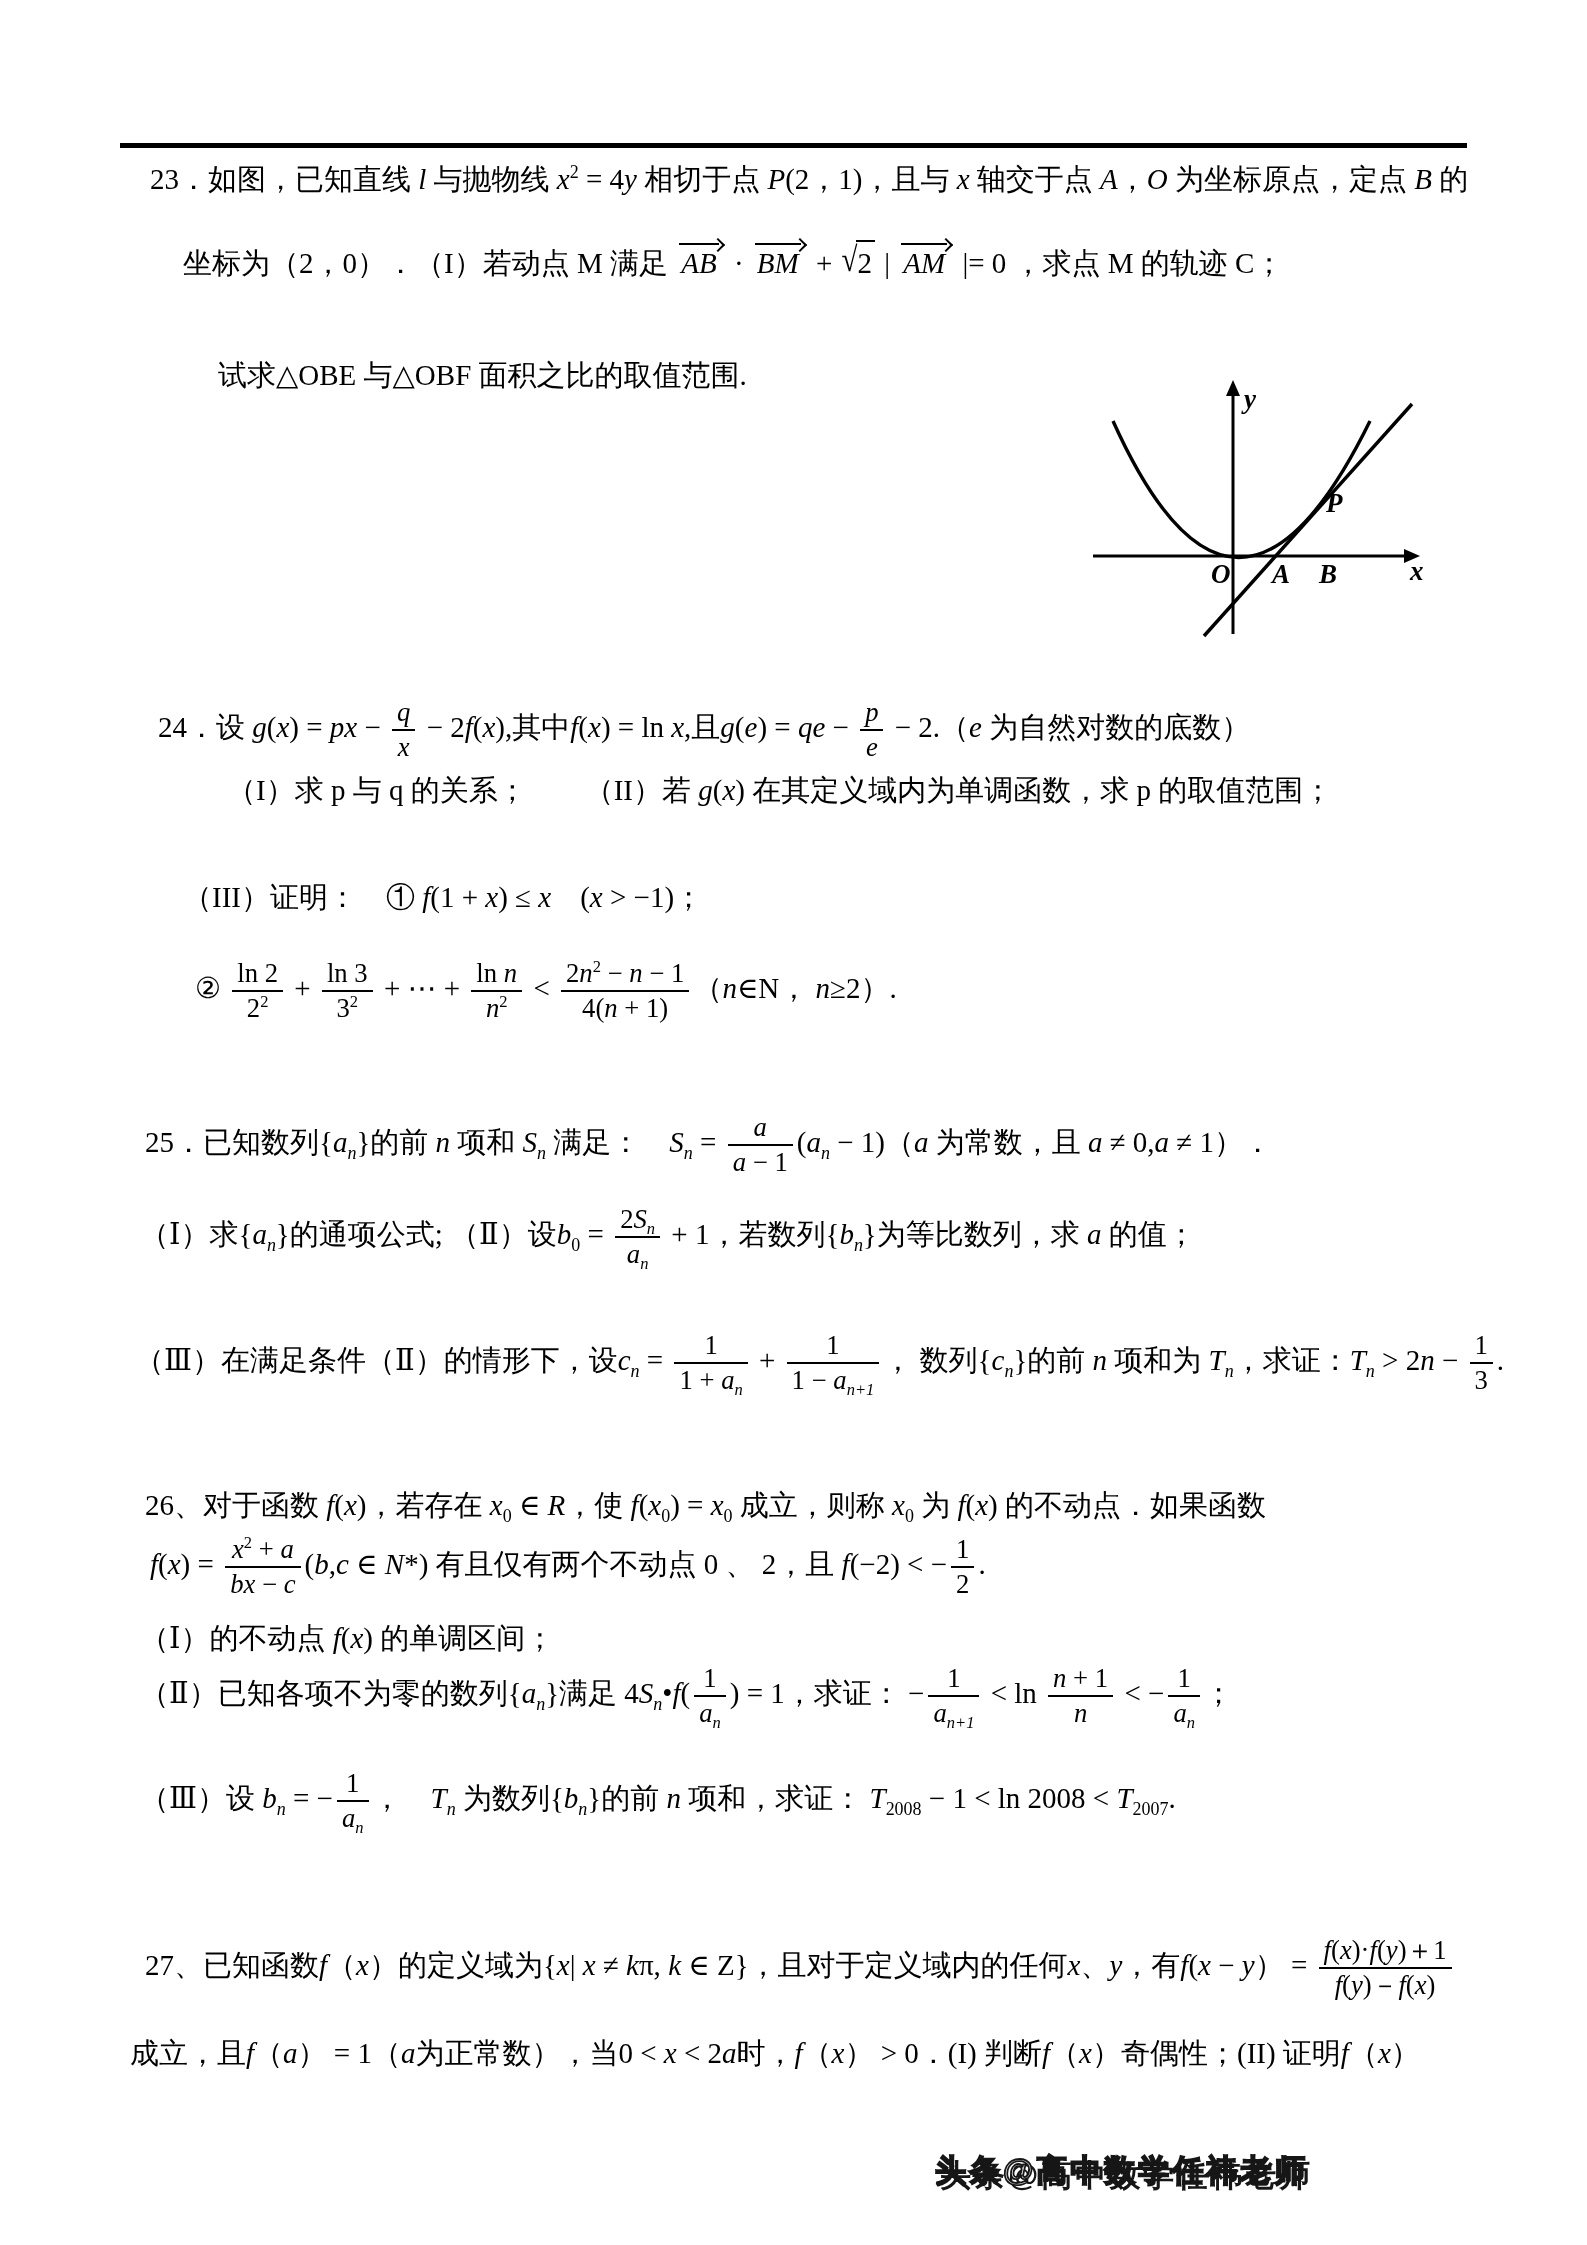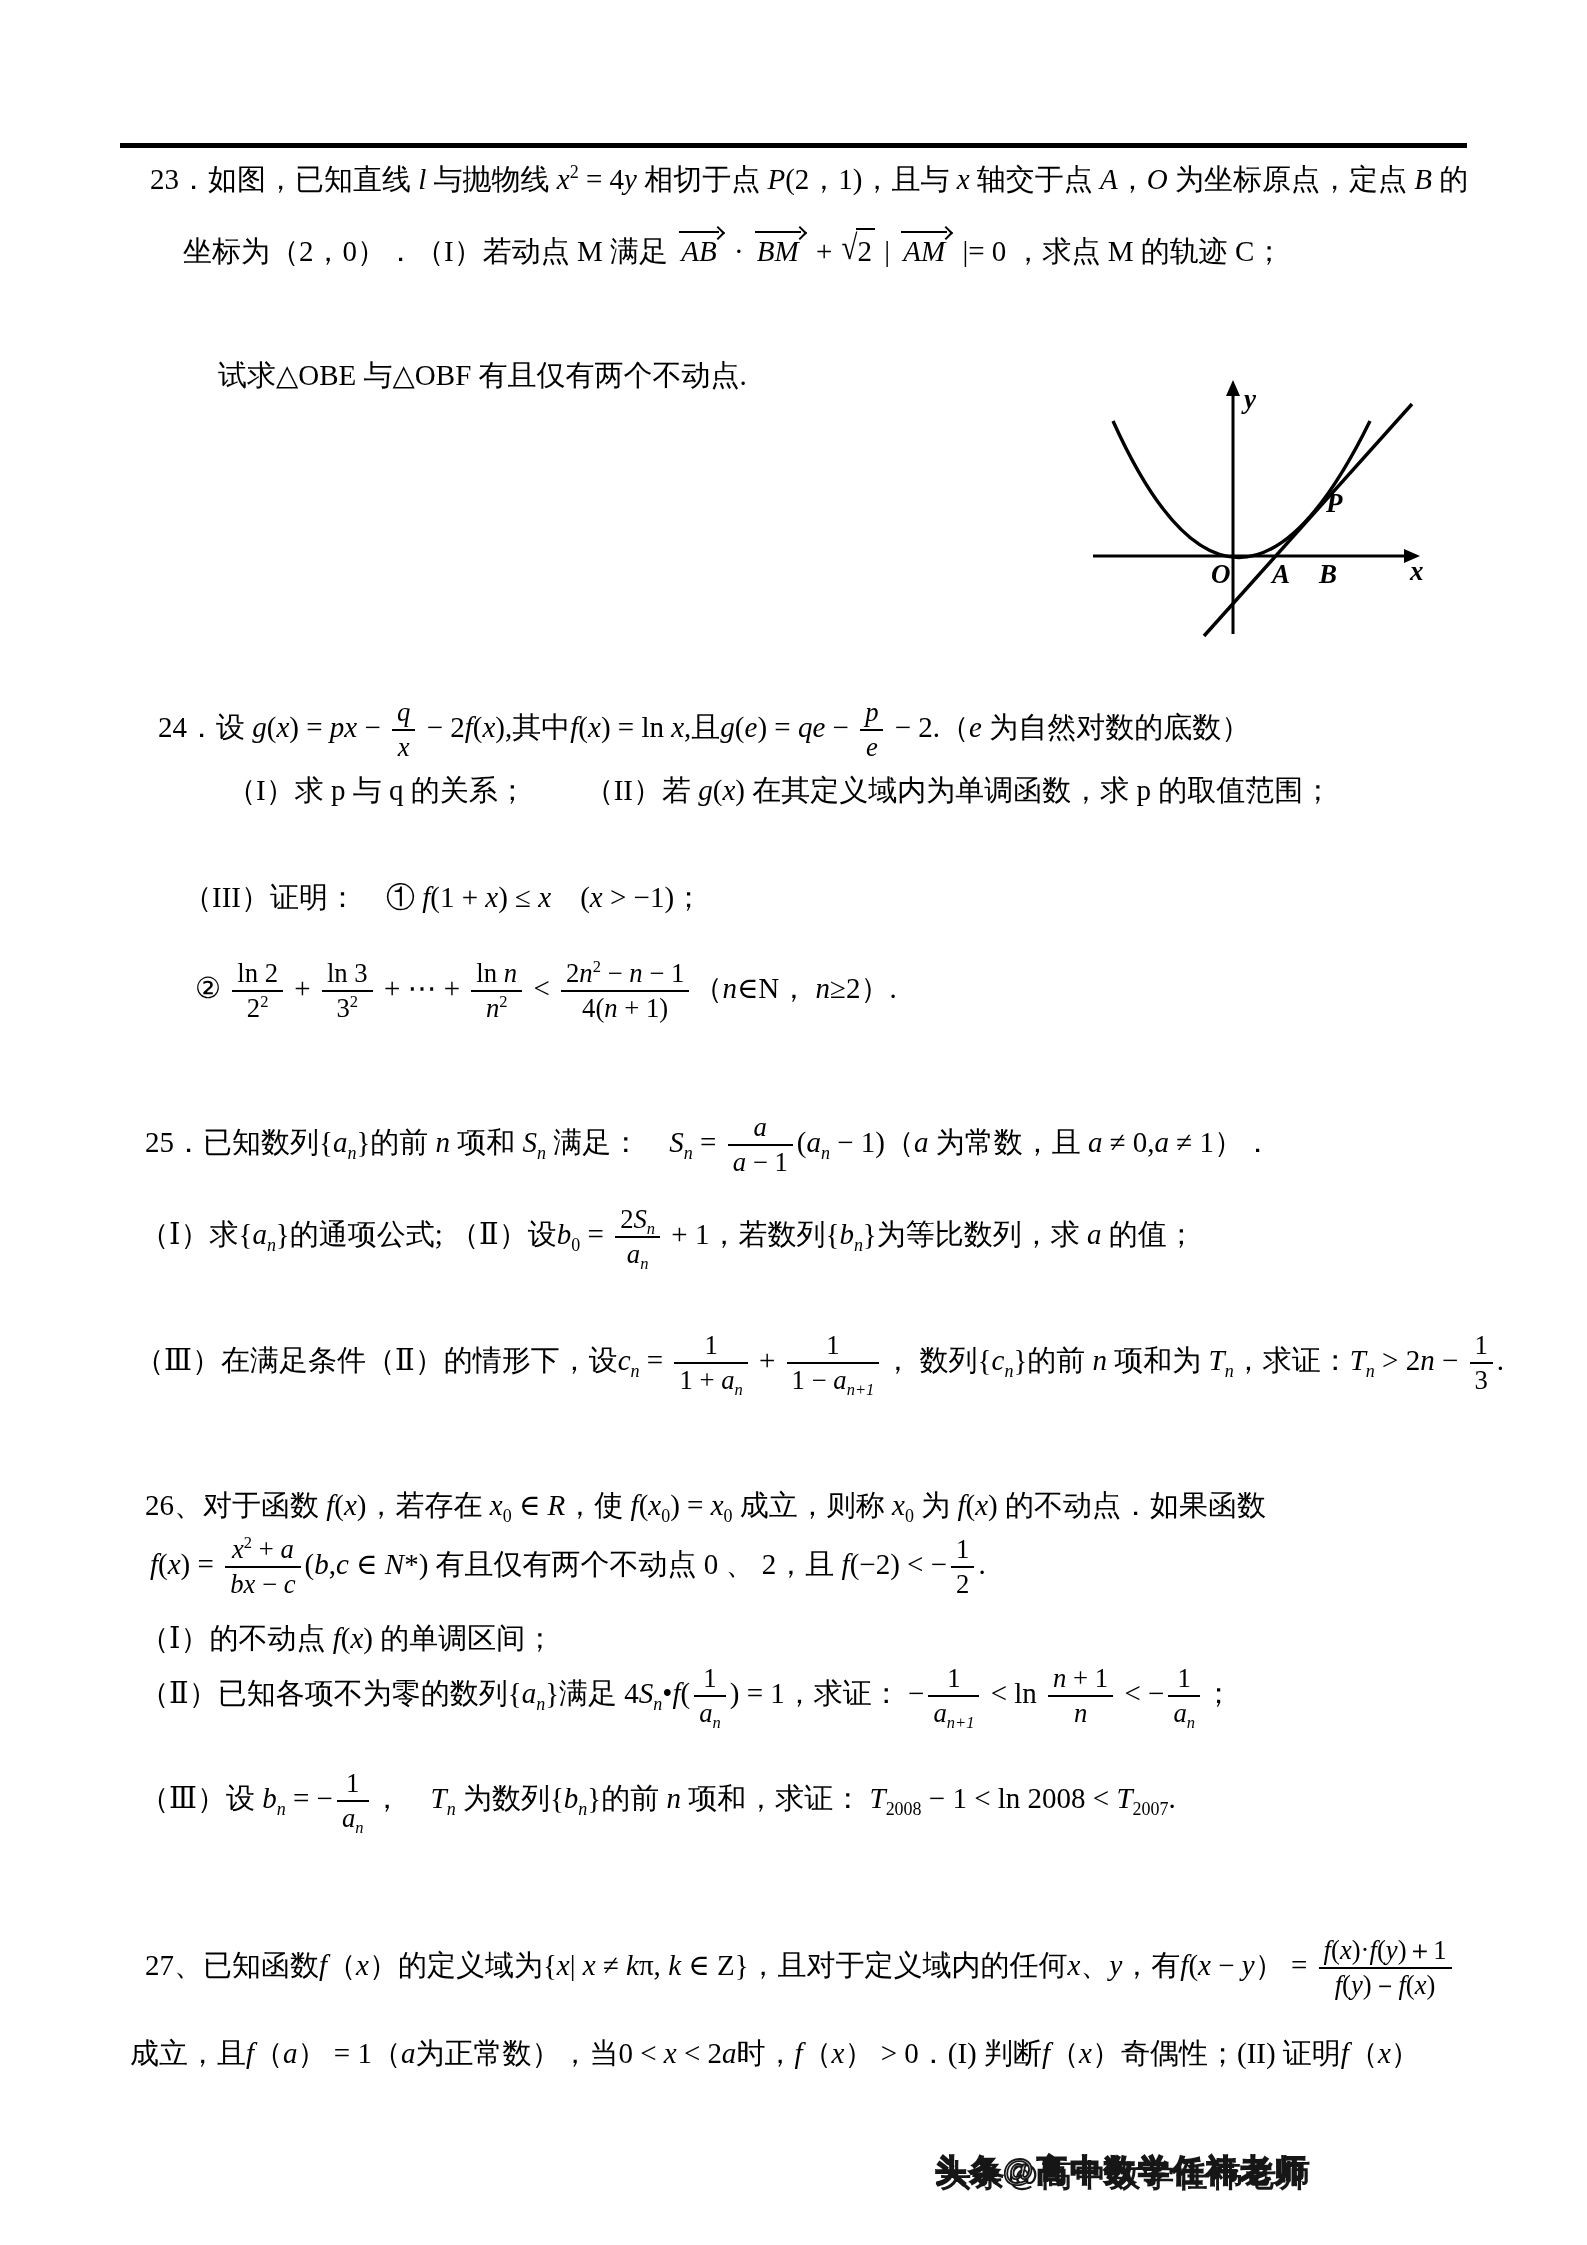--- a/index.html
+++ b/index.html
@@ -28,22 +28,22 @@
           text-shadow:5px 5px 0 #161616;}
 </style>
 </head>
 <body>
 
 <div class="page">
 
   <div class="top-rule" style="left:120px;top:143px;width:1347px;height:5px;"></div>
 
   <div class="line" style="left:150px;top:158px;"><span>23．如图，已知直线 </span><i class="mi">l</i><span> 与抛物线 </span><i class="mi">x</i><sup>2</sup><span> = 4</span><i class="mi">y</i><span> 相切于点 </span><i class="mi">P</i><span>(2，1)，且与 </span><i class="mi">x</i><span> 轴交于点 </span><i class="mi">A</i><span>，</span><i class="mi">O</i><span> 为坐标原点，定点 </span><i class="mi">B</i><span> 的</span></div>
-  <div class="line" style="left:183px;top:226px;"><span>坐标为（2，0）．（I）若动点 M 满足 </span><span class="vec"><i class="mi">AB</i></span><span> · </span><span class="vec"><i class="mi">BM</i></span><span> + </span><span class="sqrt"><span class="rs">√</span><span class="rad">2</span></span><span> | </span><span class="vec"><i class="mi">AM</i></span><span> |= 0 ，求点 M 的轨迹 C；</span></div>
-  <div class="line" style="left:218px;top:354px;"><span>试求△OBE 与△OBF 有且仅有两个不动点.</span></div>
+  <div class="line" style="left:183px;top:238px;"><span>坐标为（2，0）．（I）若动点 M 满足 </span><span class="vec"><i class="mi">AB</i></span><span> · </span><span class="vec"><i class="mi">BM</i></span><span> + </span><span class="sqrt"><span class="rs">√</span><span class="rad">2</span></span><span> | </span><span class="vec"><i class="mi">AM</i></span><span> |= 0 ，求点 M 的轨迹 C；</span></div>
+  <div class="line" style="left:218px;top:354px;"><span>试求△OBE 与△OBF 面积之比的取值范围.</span></div>
 
   <svg class="figure" style="left:1078px;top:376px;" width="360" height="285" viewBox="0 0 360 285">
 
     <line x1="15" y1="180" x2="328" y2="180" stroke="#000" stroke-width="3"></line>
     <polygon points="326,173 342,180 326,187" fill="#000"></polygon>
 
     <line x1="155" y1="258" x2="155" y2="18" stroke="#000" stroke-width="3"></line>
     <polygon points="148,20 155,4 162,20" fill="#000"></polygon>
 
     <path d="M 35 45 Q 158 318 292 45" fill="none" stroke="#000" stroke-width="3.4"></path>

